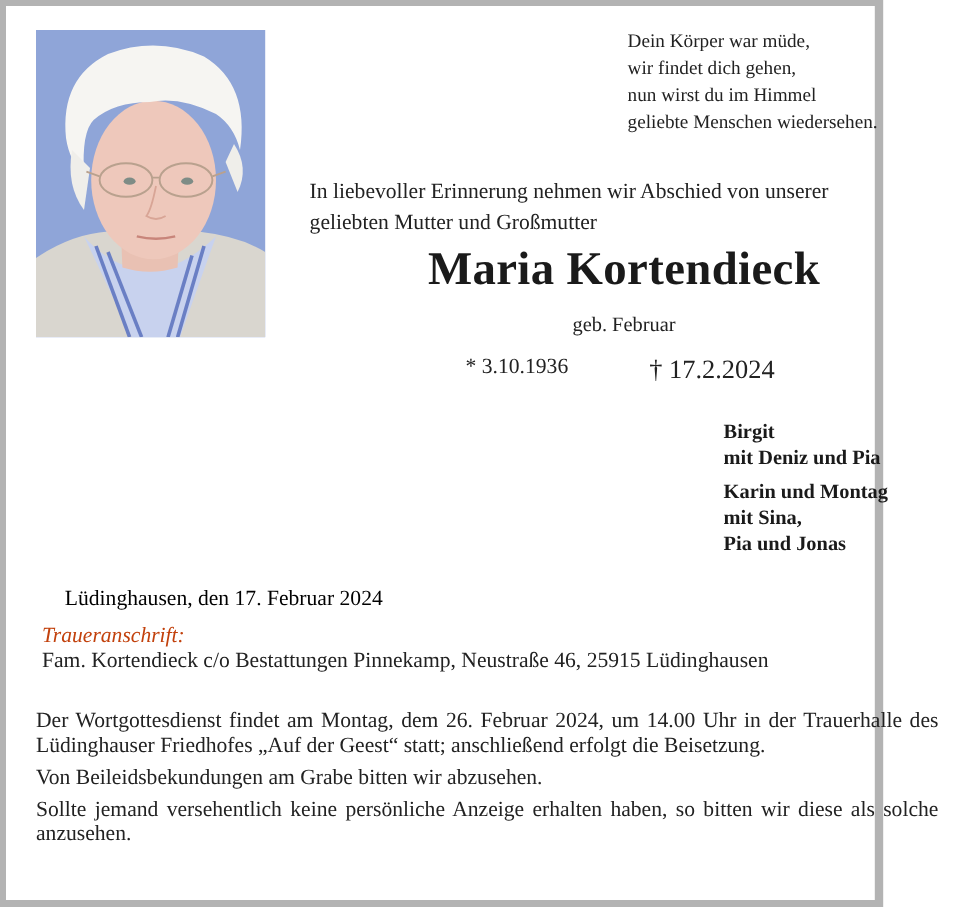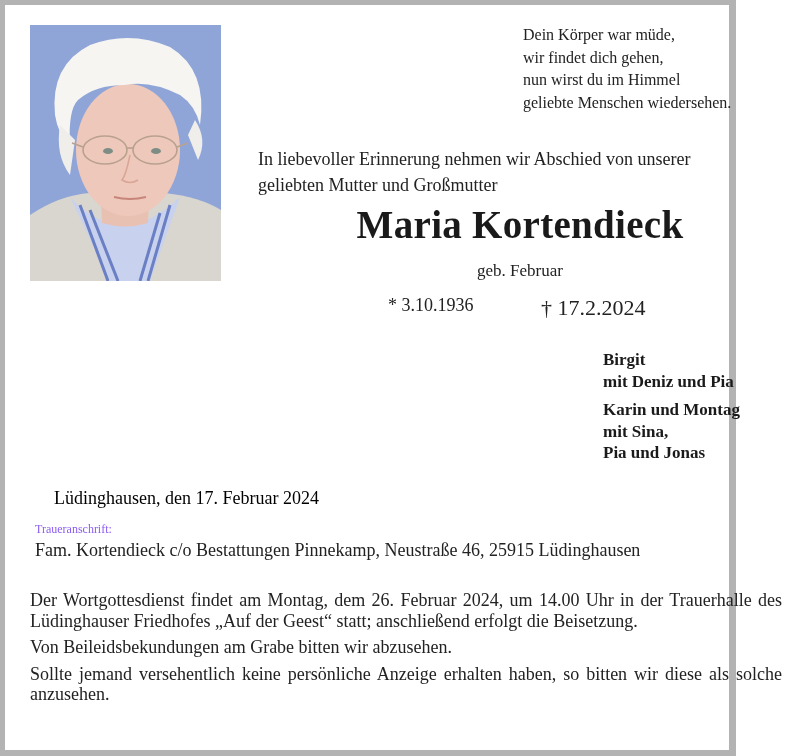--- a/index.html
+++ b/index.html
@@ -100,24 +100,25 @@
     
     .placedate {
       left: 24px; top: 483px;
       font-size: 18px;
       color: #000000;
       white-space: nowrap;
       margin-left: 25px;
     }
     .address-label {
       left: 30px; top: 514px;
-      font-size: 12px;
+      font-size: 18px;
       line-height: 21px;
-      color: #8b5cf6;
-      white-space: nowrap;
+      color: #c2410c;
+      white-space: nowrap;
+      font-style: italic;
     }
     .address {
       left: 30px; top: 535px;
       font-size: 18px;
       line-height: 21px;
       color: #222;
       white-space: nowrap;
     }
 
     

